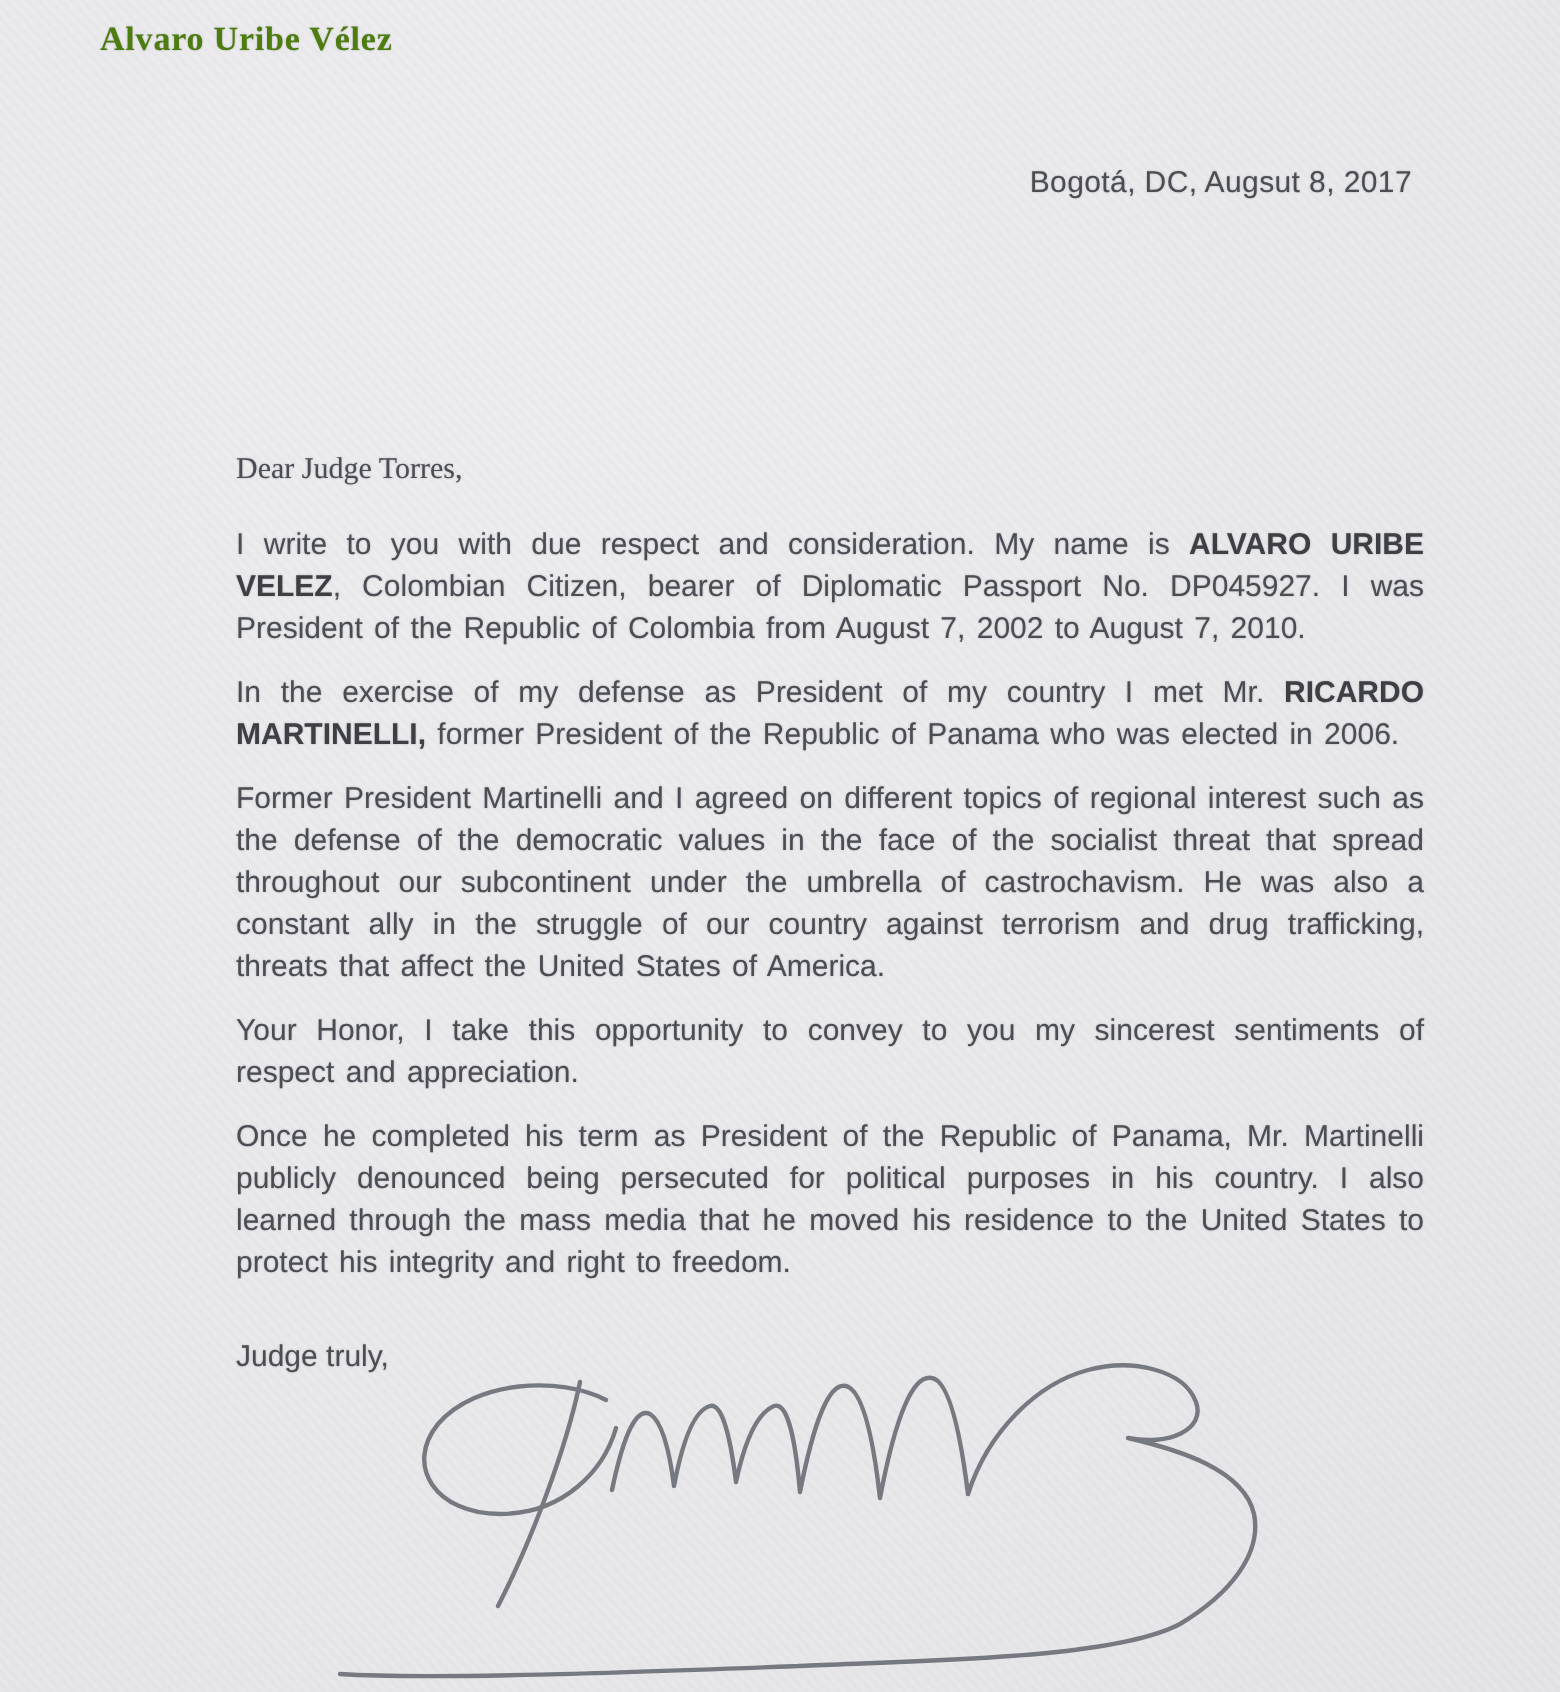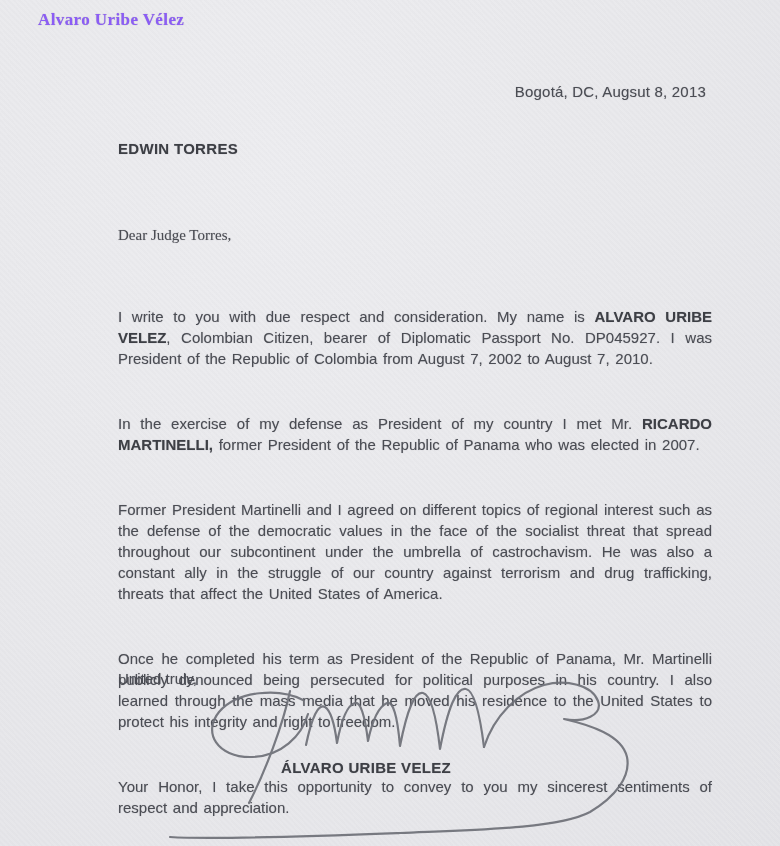--- a/index.html
+++ b/index.html
@@ -15,24 +15,24 @@
     width:780px;height:846px;
     overflow:hidden;
     font-family:"Liberation Sans", sans-serif;
     background:
       repeating-linear-gradient(47deg, rgba(255,255,255,.018) 0 2px, rgba(40,40,60,.014) 2px 4px),
       radial-gradient(ellipse at 35% 18%, #ededf0 0%, var(--paper) 55%, #e4e4e8 100%);
     color:var(--ink);
   }
   .soft{ text-shadow:0 0 1px rgba(75,77,84,.38); }
   .letterhead{
-    position:absolute; left:38px; top:10px;
+    position:absolute; left:50px; top:10px;
     font-family:"Liberation Serif", serif;
     font-weight:bold; font-size:17px; letter-spacing:.4px;
-    color:#8b5cf6;
+    color:#4d7c0f;
   }
   .date{
     position:absolute; top:83px; right:74px;
     font-size:15px; letter-spacing:.2px;
   }
   .recipient{
     position:absolute; left:118px; top:139px;
     font-size:15px; line-height:19px;
   }
   .recipient .name{ font-weight:bold; color:var(--ink-bold); letter-spacing:.3px;}
@@ -42,21 +42,20 @@
     font-family:Liberation Serif, serif;
   }
   .body-block{
     position:absolute; left:118px; top:262px; width:594px;
   }
   .body-block p{
     font-size:15px; line-height:21px;
     text-align:justify;
     margin-bottom:11px;
     word-spacing:1.5px;
-    margin-top:44px;
   }
   .body-block p span.b{ font-weight:bold; color:var(--ink-bold); }
   .closing{
     position:absolute; left:118px; top:670px;
     font-size:15px;
   }
   .sig-svg{
     position:absolute; left:130px; top:678px;
     width:540px; height:168px;
     color:var(--signature-ink);
@@ -72,44 +71,42 @@
   }
   .sig-block .sig-title{
     font-size:14.5px;
   }
 </style>
 </head>
 <body>
 
 <div class="letterhead soft">Alvaro Uribe Vélez</div>
 
-<div class="date soft">Bogotá, DC, Augsut 8, 2013</div>
+<div class="date soft">Bogotá, DC, Augsut 8, 2017</div>
 
 <div class="recipient soft">
-  <div class="name">EDWIN TORRES</div>
 </div>
 
 <div class="salutation soft">Dear Judge Torres,</div>
 
 <div class="body-block soft">
     <p><span>I write to you with due respect and consideration. My name is </span><span class="b">ALVARO URIBE VELEZ</span><span>, Colombian Citizen, bearer of Diplomatic Passport No. DP045927. I was President of the Republic of Colombia from August 7, 2002 to August 7, 2010.</span></p>
-    <p><span>In the exercise of my defense as President of my country I met Mr. </span><span class="b">RICARDO MARTINELLI,</span><span> former President of the Republic of Panama who was elected in 2007.</span></p>
+    <p><span>In the exercise of my defense as President of my country I met Mr. </span><span class="b">RICARDO MARTINELLI,</span><span> former President of the Republic of Panama who was elected in 2006.</span></p>
     <p><span>Former President Martinelli and I agreed on different topics of regional interest such as the defense of the democratic values in the face of the socialist threat that spread throughout our subcontinent under the umbrella of castrochavism. He was also a constant ally in the struggle of our country against terrorism and drug trafficking, threats that affect the United States of America.</span></p>
+    <p><span>Your Honor, I take this opportunity to convey to you my sincerest sentiments of respect and appreciation.</span></p>
     <p><span>Once he completed his term as President of the Republic of Panama, Mr. Martinelli publicly denounced being persecuted for political purposes in his country. I also learned through the mass media that he moved his residence to the United States to protect his integrity and right to freedom.</span></p>
-    <p><span>Your Honor, I take this opportunity to convey to you my sincerest sentiments of respect and appreciation.</span></p>
   </div>
 
-<div class="closing soft">United truly,</div>
+<div class="closing soft">Judge truly,</div>
 
 <svg class="sig-svg" viewBox="130 678 540 168" fill="none" stroke="currentColor" stroke-width="2.2" stroke-linecap="round" stroke-linejoin="round" opacity="0.92">
 
   <path d="M 303 700 C 280 688, 238 690, 219 712 C 202 733, 218 757, 250 757 C 282 757, 302 735, 308 714"></path>
 
   <path d="M 290 691 C 283 725, 265 772, 249 803"></path>
 
   <path d="M 306 745 Q 315 702 325 707 Q 333 712 337 743 Q 344 706 355 703 Q 363 701 368 741 Q 375 708 387 703 Q 396 700 400 746 Q 411 690 423 693 Q 434 696 440 749 Q 452 686 466 689 Q 477 691 484 747"></path>
 
   <path d="M 484 747 C 494 716, 518 692, 544 685 C 566 679, 592 685, 598 701 C 603 715, 584 723, 564 719 C 590 725, 622 735, 627 757 C 631 777, 615 797, 590 812 C 558 829, 470 830, 400 833 C 320 836, 215 840, 170 837"></path>
 </svg>
 
 <div class="sig-block soft">
-  <div class="sig-name">ÁLVARO URIBE VELEZ</div>
 </div>
 
 </body></html>

